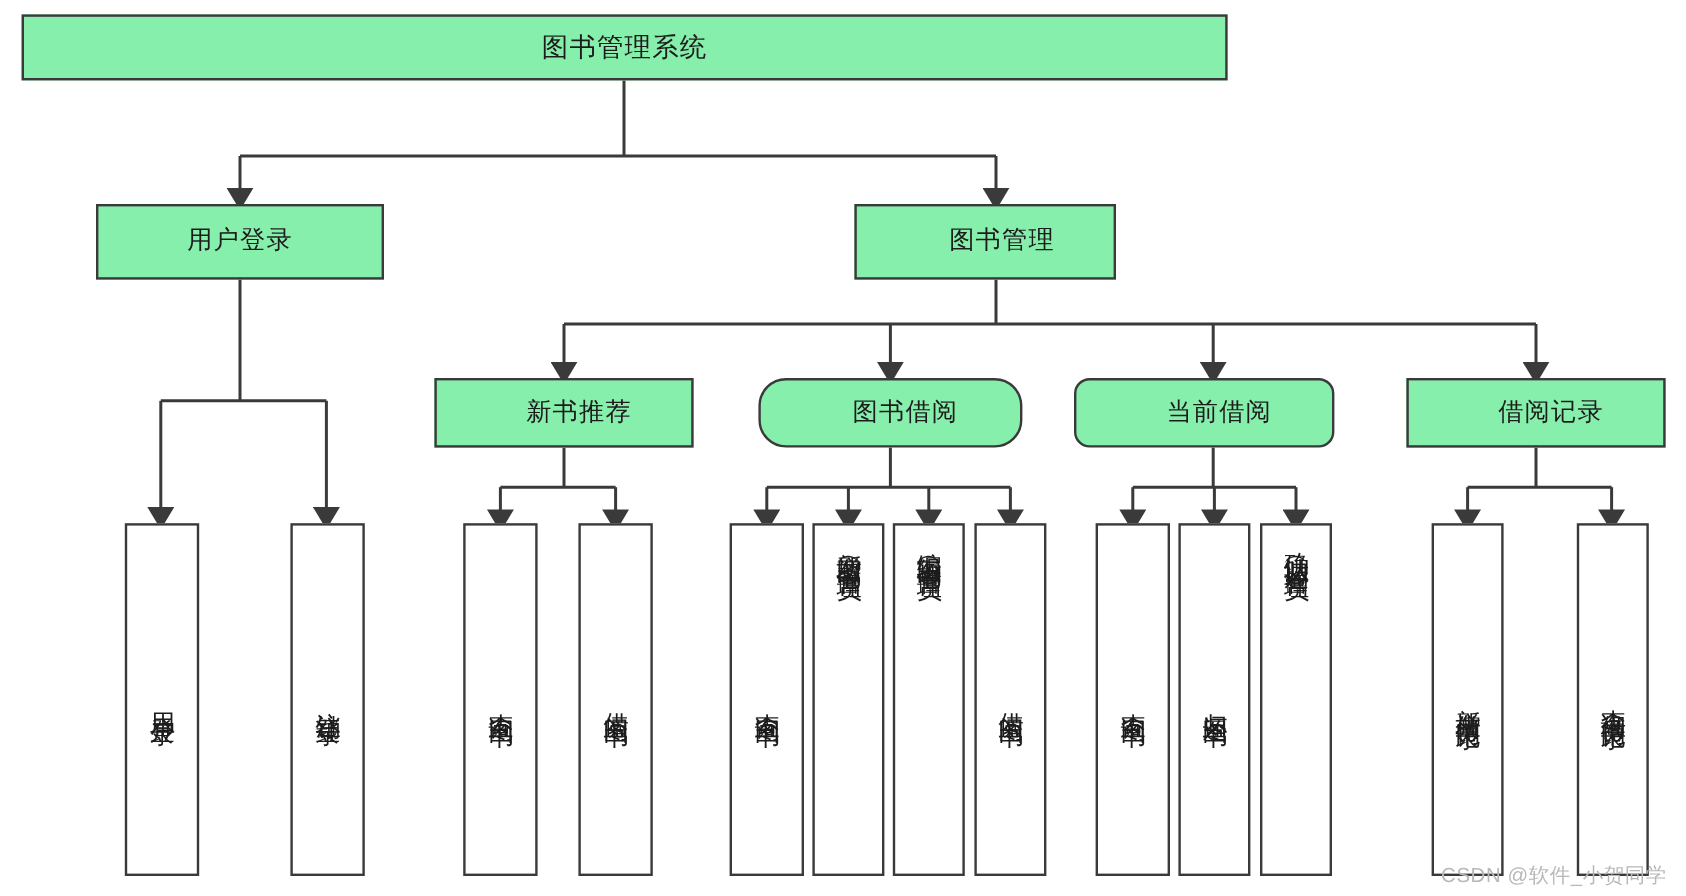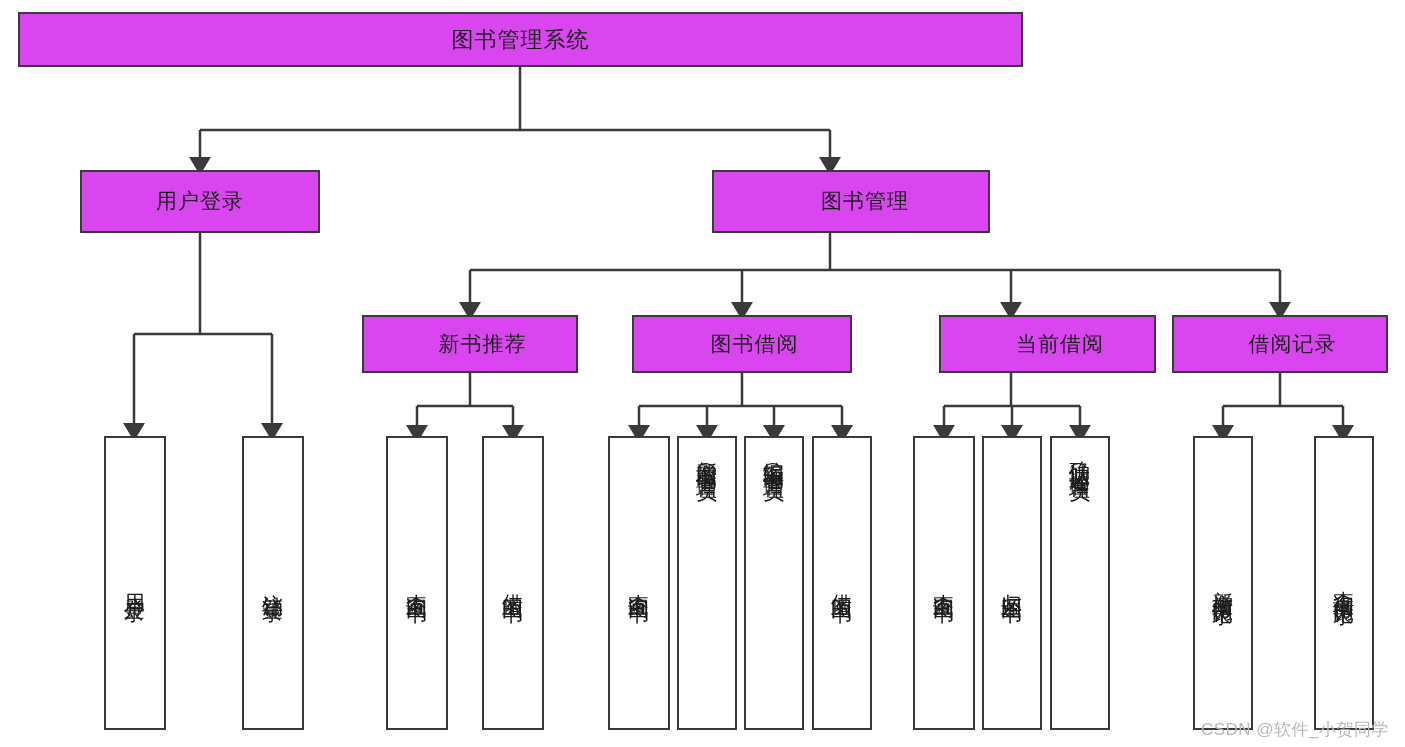--- a/index.html
+++ b/index.html
@@ -22,21 +22,21 @@
     left: 0;
     top: 0;
     width: 1405px;
     height: 747px;
     pointer-events: none;
   }
   .node {
     position: absolute;
     box-sizing: border-box;
     border: 2.5px solid #3a3a3a;
-    background: #d946ef;
+    background: #86efac;
     display: flex;
     align-items: center;
     justify-content: center;
   }
   .node-label {
     color: #1c1c1c;
     font-size: 21px;
     line-height: 1.15;
     letter-spacing: 1px;
     white-space: nowrap;
@@ -133,31 +133,31 @@
     </g>
   </svg>
 
   <div class="node root" style="left:18px; top:12px; width:1005px; height:55px;">
     <span class="node-label">图书管理系统</span>
   </div>
 
   <div class="node level1" style="left:80px; top:170px; width:240px; height:63px;">
     <span class="node-label">用户登录</span>
   </div>
-  <div class="node level1" style="left:712px; top:170px; width:278px; height:63px;padding-left:28px;">
+  <div class="node level1" style="left:712px; top:170px; width:218px; height:63px;padding-left:28px;">
     <span class="node-label">图书管理</span>
   </div>
 
   <div class="node level2" style="left:362px; top:315px; width:216px; height:58px;">
     <span class="node-label">新书推荐</span>
   </div>
-  <div class="node level2" style="left:632px; top:315px; width:220px; height:58px;">
+  <div class="node level2" style="left:632px; top:315px; width:220px; height:58px;border-radius:23px;">
     <span class="node-label">图书借阅</span>
   </div>
-  <div class="node level2" style="left:939px; top:315px; width:217px; height:58px;">
+  <div class="node level2" style="left:895px; top:315px; width:217px; height:58px;border-radius:13px;">
     <span class="node-label">当前借阅</span>
   </div>
   <div class="node level2" style="left:1172px; top:315px; width:216px; height:58px;text-align:center;">
     <span class="node-label">借阅记录</span>
   </div>
 
   <div class="leaf tall-center" style="left:104px; top:436px; width:62px; height:294px;">
     <span class="leaf-label">用户登录</span>
   </div>
   <div class="leaf tall-center" style="left:242px; top:436px; width:62px; height:294px;">

